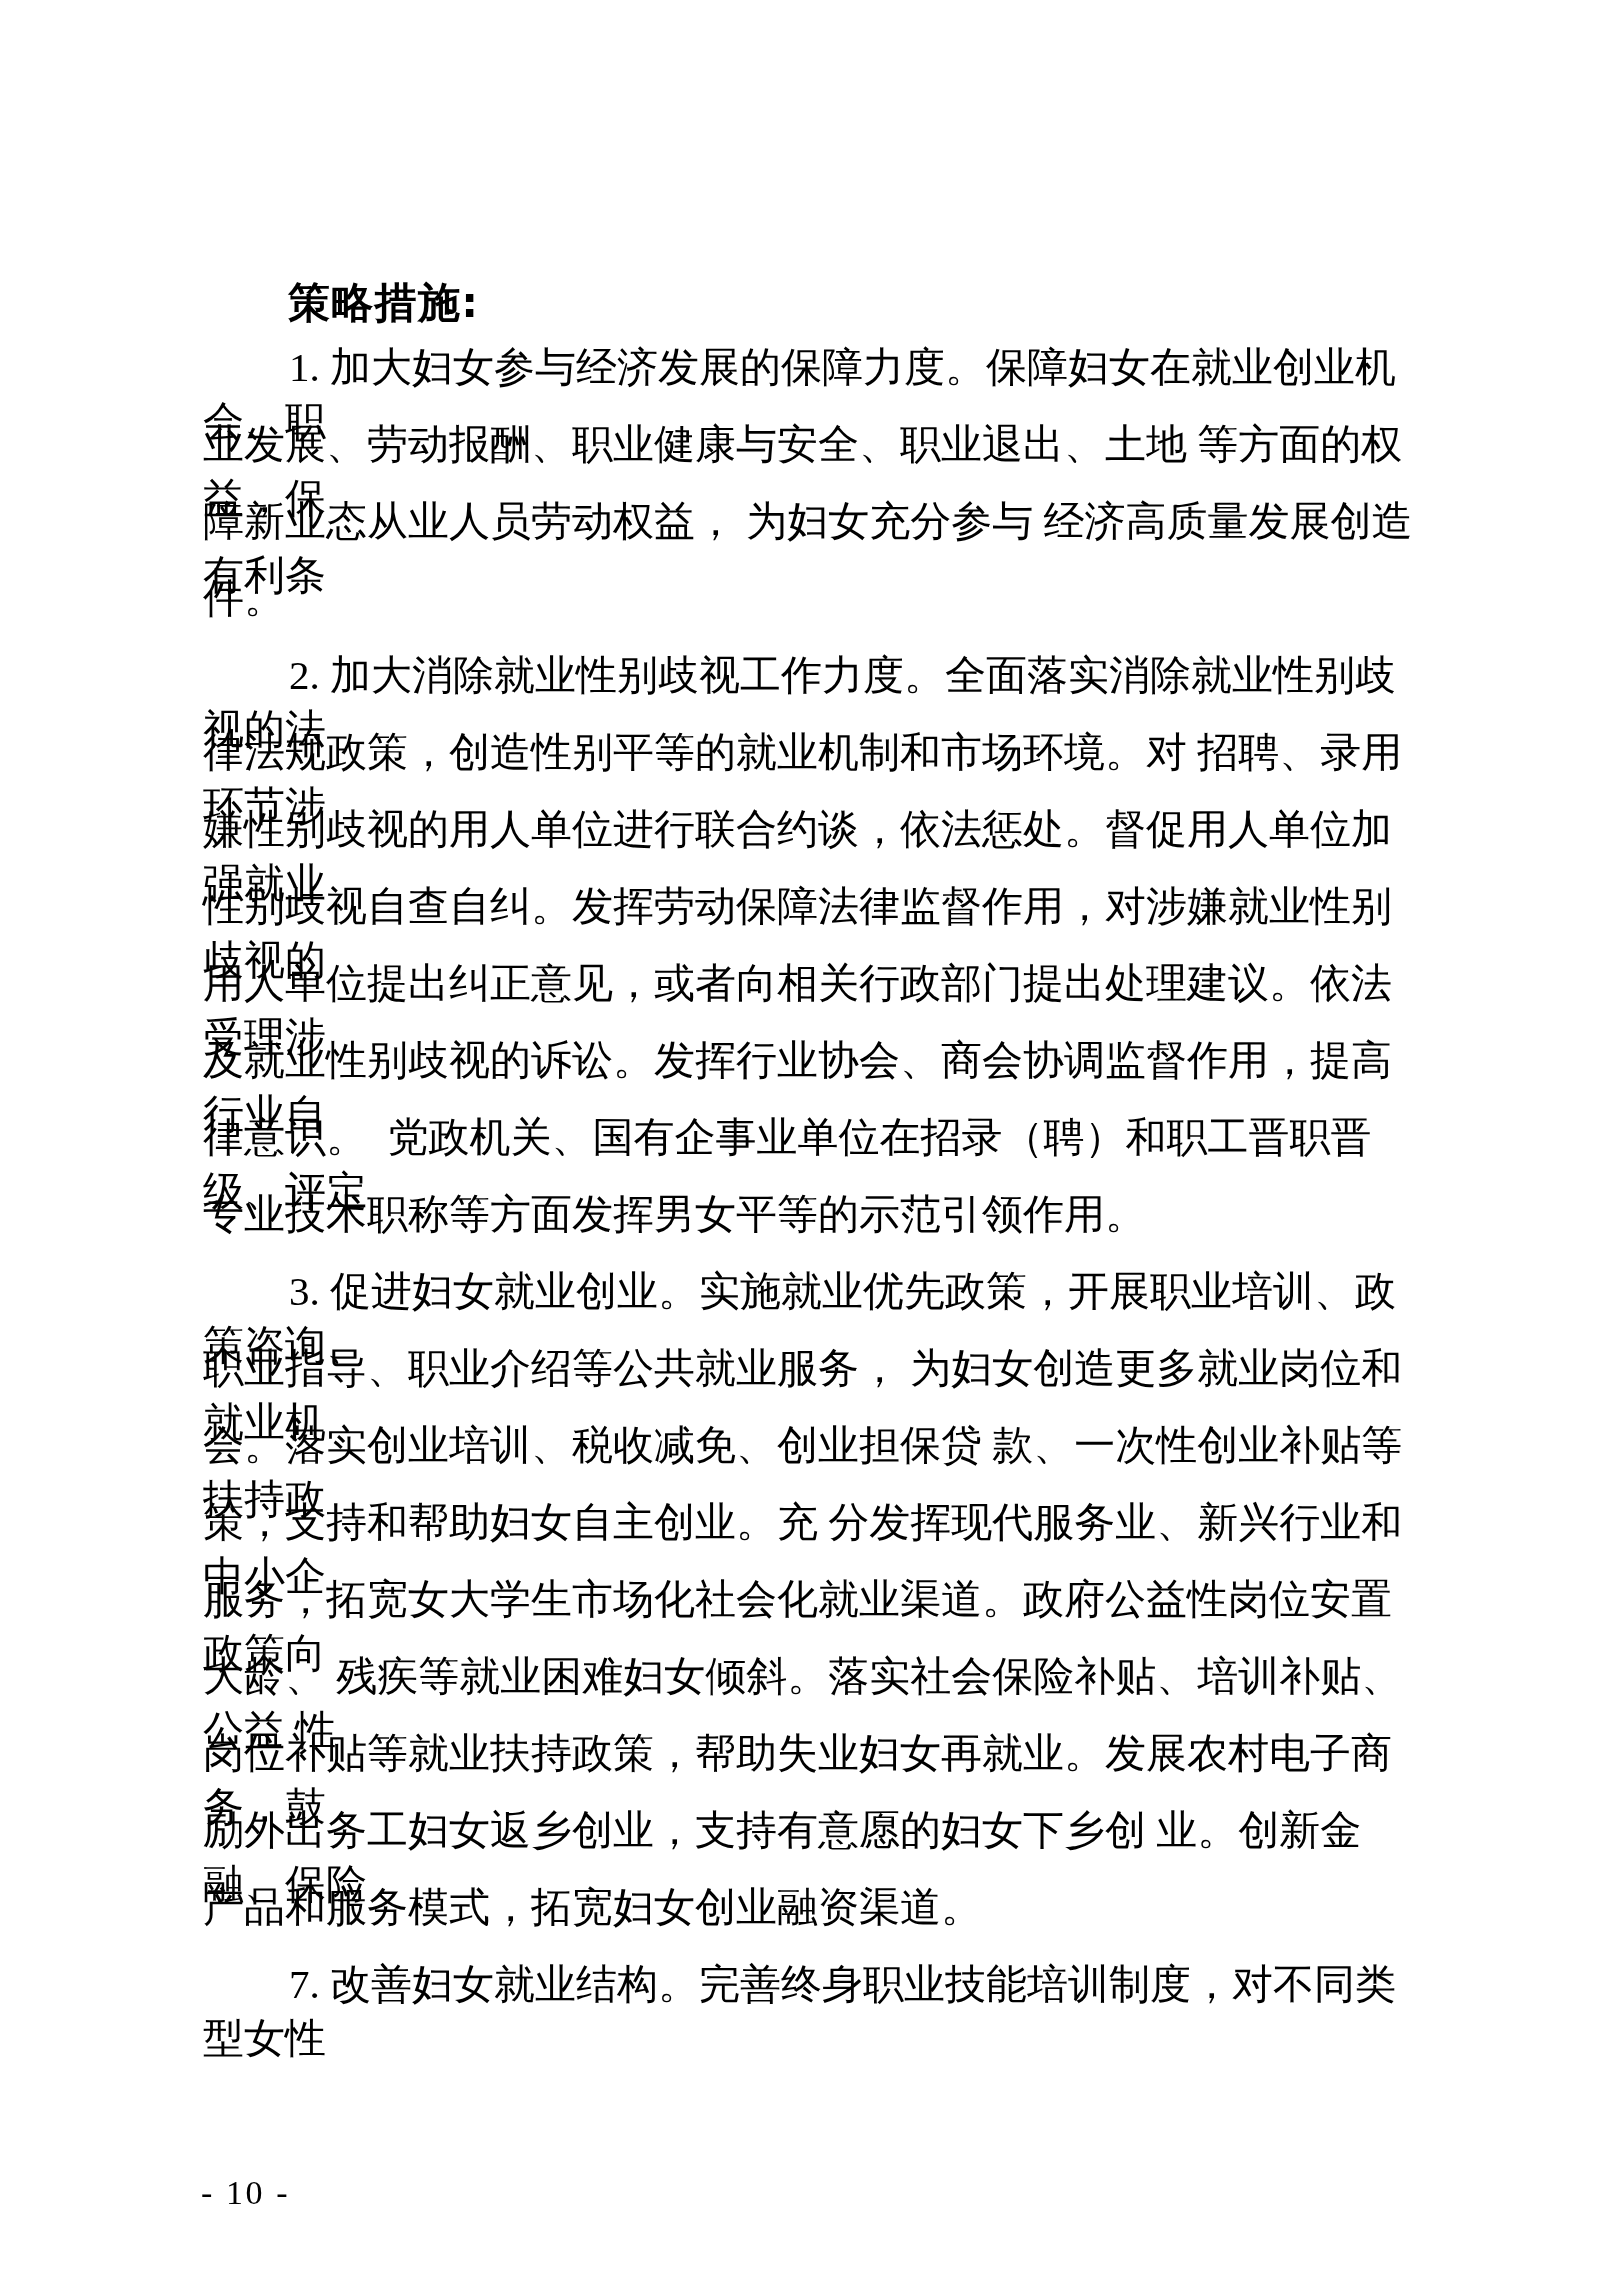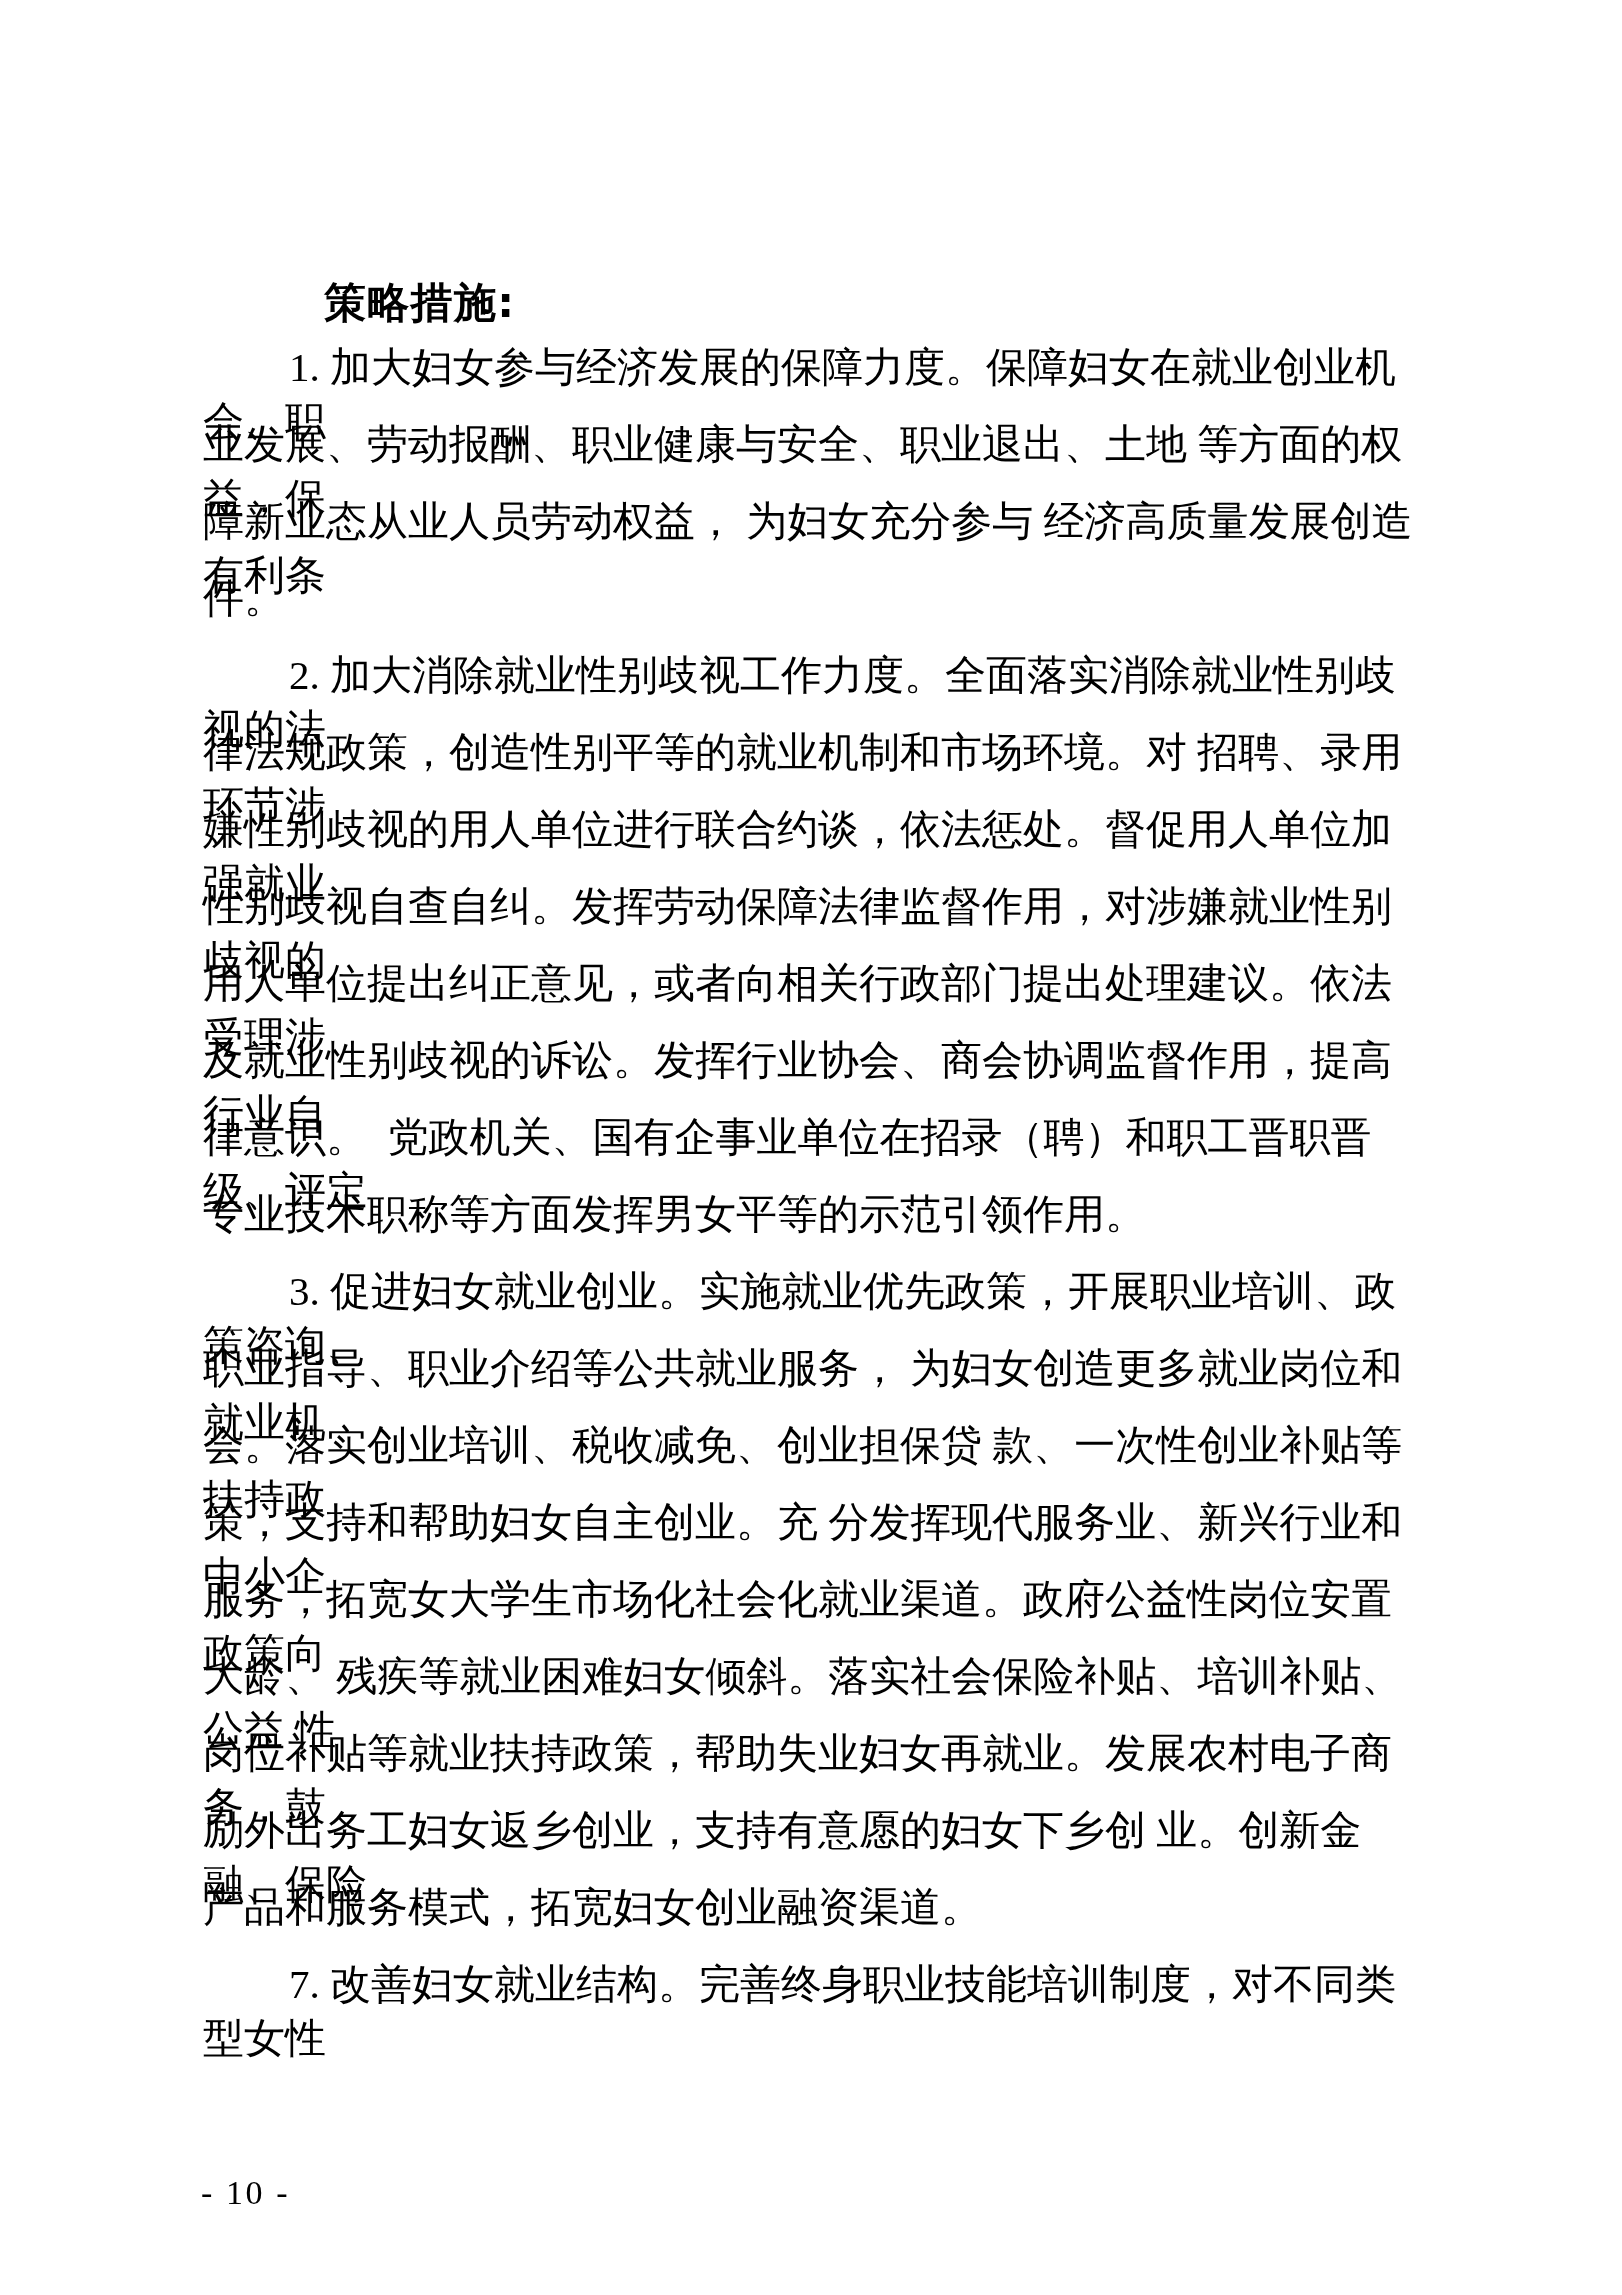--- a/index.html
+++ b/index.html
@@ -19,21 +19,20 @@
   .heading {
     position: absolute;
     left: 288px;
     top: 264px;
     font-family: "DejaVu Sans", "Liberation Sans", sans-serif;
     font-weight: bold;
     font-size: 42px;
     line-height: 77px;
     letter-spacing: 1.3px;
     white-space: pre;
-    margin-left: 36px;
   }
   .body-text {
     position: absolute;
     left: 203px;
     width: 1229px;
     top: 340px;
     font-size: 41px;
     line-height: 54px;
     letter-spacing: 0px;
   }

